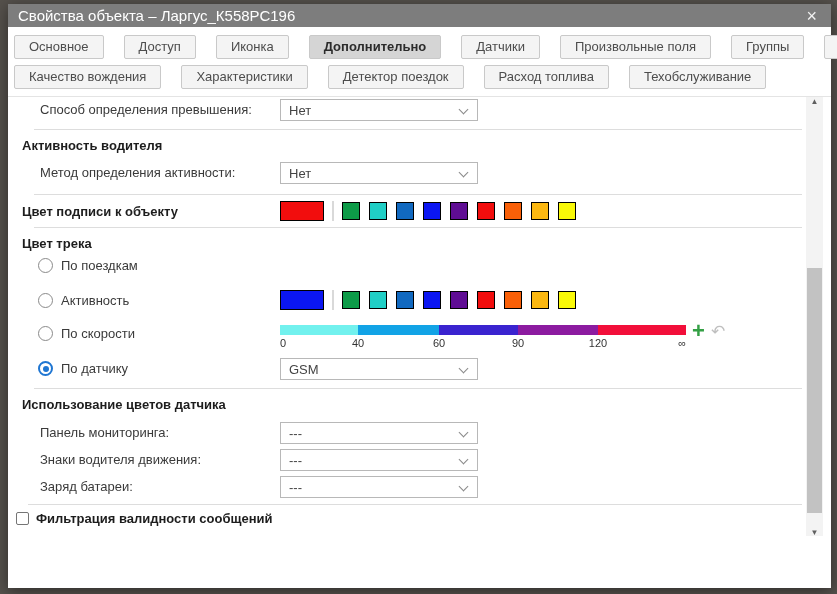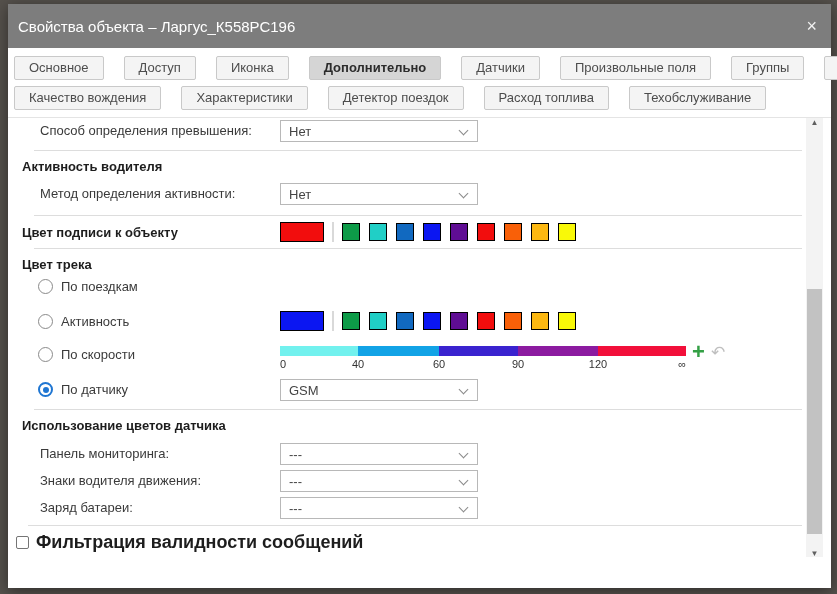--- a/index.html
+++ b/index.html
@@ -1,21 +1,21 @@
 <!DOCTYPE html>
 <html><head>
 <meta charset="utf-8">
 <style>
   * { margin:0; padding:0; box-sizing:border-box; }
   html,body { width:837px; height:594px; }
   body { background:#55514c; font-family:"Liberation Sans","DejaVu Sans",sans-serif; position:relative; overflow:hidden; }
 
   .dialog { position:absolute; left:8px; top:4px; width:823px; height:584px; background:#fff; box-shadow:0 3px 14px rgba(0,0,0,.45); display:flex; flex-direction:column; }
 
-  .titlebar { height:44px; background:#7d7d7d; color:#fff; display:flex; align-items:center; padding:11px 10px; flex:0 0 auto; }
+  .titlebar { height:23px; background:#7d7d7d; color:#fff; display:flex; align-items:center; padding:11px 10px; flex:0 0 auto; }
   .titlebar .title { font-size:15px; flex:1; white-space:nowrap; }
   .titlebar .close { font-size:18px; line-height:18px; color:#f2f2f2; cursor:pointer; padding:0 4px; }
 
   .tabs { padding:8px 6px 7px 6px; flex:0 0 auto; }
   .tab-row { display:flex; gap:20px; }
   .tab-row + .tab-row { margin-top:6px; }
   .tab { background:#f4f4f4; border:1px solid #c9c9c9; border-radius:2px; color:#4d4d4d; font-size:13px; padding:4px 14px; height:24px; line-height:14px; white-space:nowrap; cursor:pointer; }
   .tab.active { background:#d5d5d5; color:#2b2b2b; font-weight:bold; }
 
   .content { position:relative; height:440px; border-top:1px solid #e4e4e4; flex:0 0 auto; overflow:hidden; }
@@ -43,21 +43,21 @@
   .seg1{width:78px;} .seg2{width:81px;} .seg3{width:79px;} .seg4{width:80px;} .seg5{width:88px;}
   .ticks { position:absolute; left:272px; top:240px; width:406px; height:12px; font-size:11px; color:#333; }
   .tick { position:absolute; top:0; transform:translateX(-50%); }
   .tick.first { left:0; transform:none; }
   .tick.last { right:0; left:auto; transform:none; }
   .scale-add { position:absolute; left:684px; top:224px; color:#34a045; font-size:22px; font-weight:bold; line-height:20px; cursor:pointer; }
   .scale-reset { position:absolute; left:703px; top:226px; color:#bfbfbf; font-size:17px; line-height:17px; cursor:pointer; }
 
   .checkbox-row { position:absolute; left:8px; top:414px; display:flex; align-items:center; cursor:pointer; }
   .checkbox { width:13px; height:13px; border:1px solid #757575; border-radius:2px; background:#fff; margin-right:7px; }
-  .checkbox-row .clbl { font-size:18px; font-weight:bold; color:#1d1d1d; }
+  .checkbox-row .clbl { font-size:13px; font-weight:bold; color:#1d1d1d; }
 
   .vscroll { position:absolute; right:8px; top:-3px; width:17px; height:447px; background:#f3f3f3; }
   .vs-btn { position:absolute; left:0; width:17px; height:16px; color:#5f5f5f; font-size:8px; text-align:center; line-height:16px; cursor:pointer; }
   .vs-up { top:0; } .vs-down { bottom:0; }
   .vs-thumb { position:absolute; left:1px; top:174px; width:15px; height:245px; background:#c2c2c2; cursor:pointer; }
 
   .footer { flex:1; display:flex; align-items:center; padding:0 10px; }
   .btn { background:#fff; border:1px solid #b5b5b5; border-radius:2px; color:#1c6fbe; font-size:13px; height:24px; padding:0 10px; line-height:22px; cursor:pointer; white-space:nowrap; }
   .btn + .btn { margin-left:6px; }
   .footer .spacer { flex:1; }

